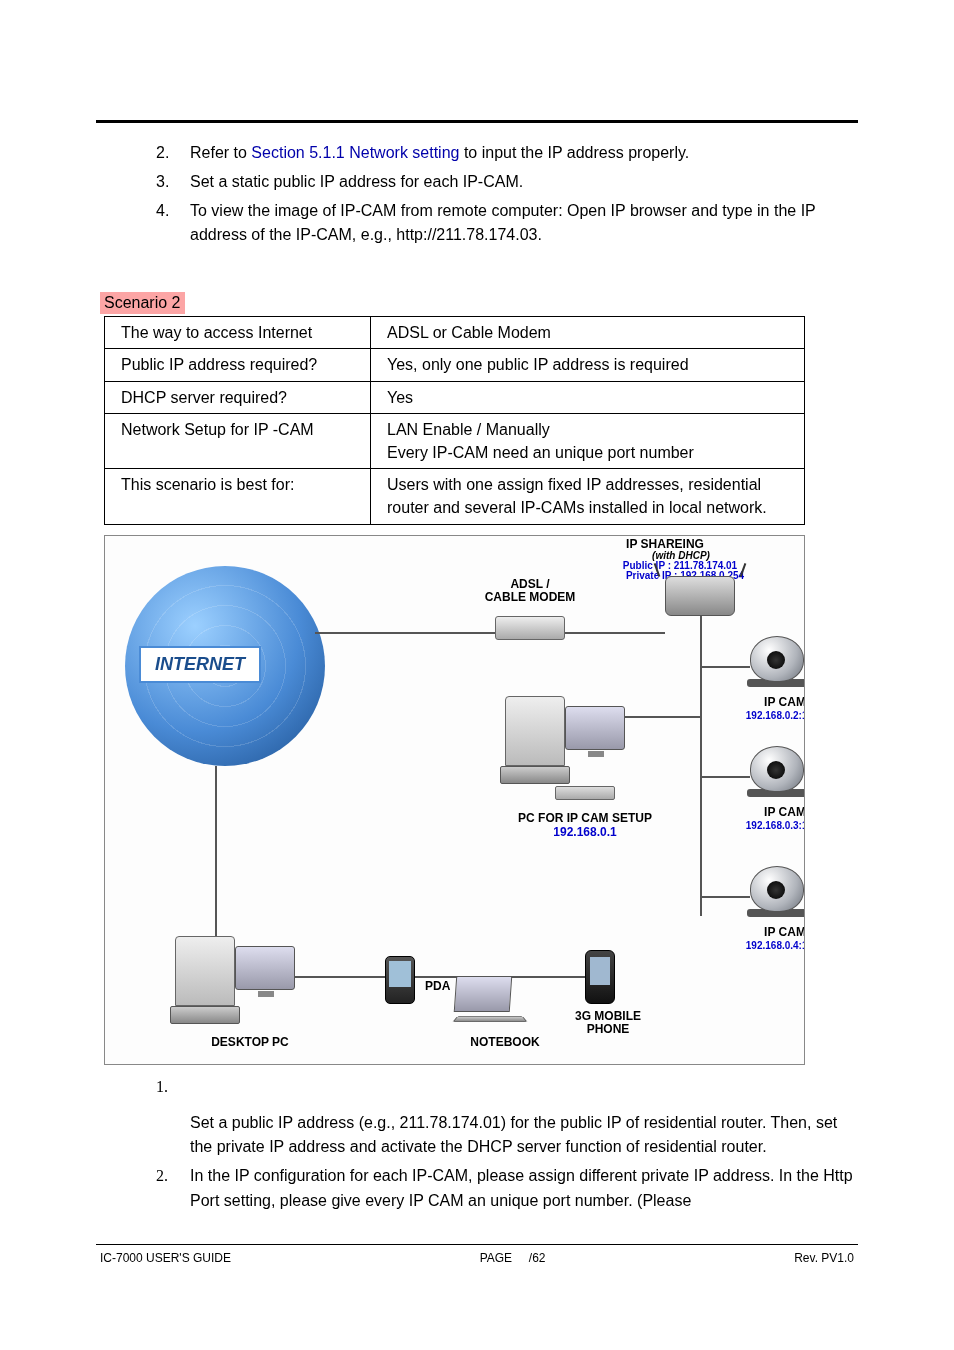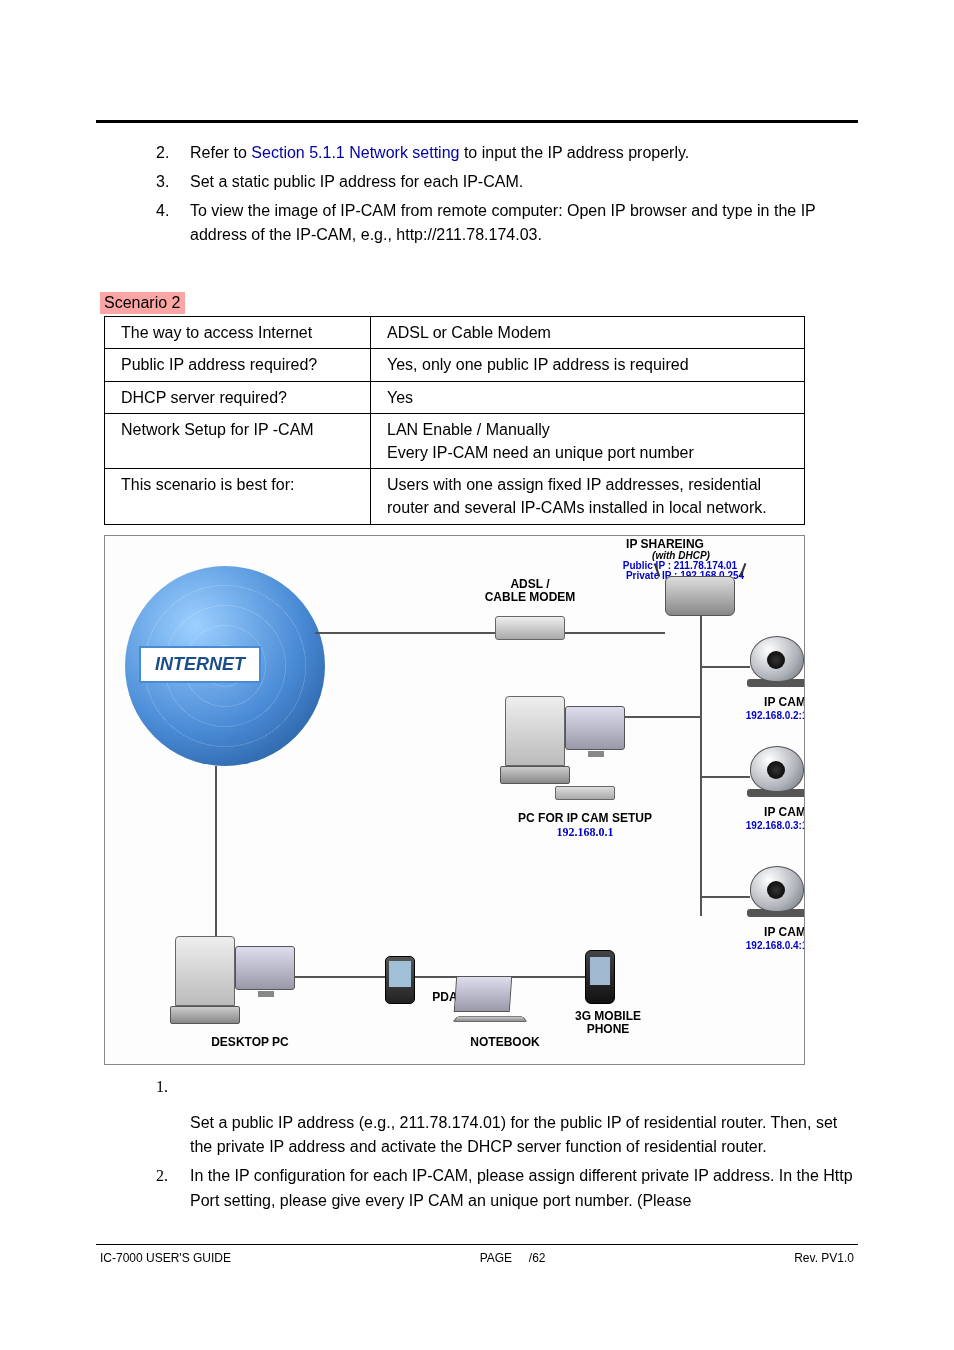--- a/index.html
+++ b/index.html
@@ -130,21 +130,21 @@
     <div class="dlabel small blue" style="left:480px; top:34px; width:200px;">Private IP : 192.168.0.254</div>
     <div class="router"></div>
 
     <div class="tower" style="left:400px; top:160px;">
       <div class="tower-body"></div>
         <div class="tower-base"></div>
     </div>
     <div class="monitor" style="left:460px; top:170px;"></div>
     <div class="kbd" style="left:450px; top:250px;"></div>
     <div class="dlabel" style="left:390px; top:276px; width:180px;">PC FOR IP CAM SETUP</div>
-    <div class="dlabel blue" style="left:390px; top:290px; width:180px;font-family:Liberation Serif, serif;">192.168.0.1</div>
+    <div class="dlabel blue" style="left:390px; top:290px; width:180px;">192.168.0.1</div>
 
     <div class="cam" style="left:645px; top:100px;">
         <div class="cam-body"></div>
         <div class="cam-base"></div>
       </div>
     <div class="dlabel" style="left:630px; top:160px; width:100px;">IP CAM</div>
     <div class="dlabel blue small" style="left:620px; top:174px; width:120px;">192.168.0.2:1025</div>
 
     <div class="cam" style="left:645px; top:210px;">
         <div class="cam-body"></div>
@@ -161,21 +161,21 @@
     <div class="dlabel blue small" style="left:620px; top:404px; width:120px;">192.168.0.4:1027</div>
 
     <div class="tower" style="left:70px; top:400px;">
       <div class="tower-body"></div>
         <div class="tower-base"></div>
     </div>
     <div class="monitor" style="left:130px; top:410px;"></div>
     <div class="dlabel" style="left:90px; top:500px; width:110px;">DESKTOP PC</div>
 
     <div class="pda" style="left:280px; top:420px;"></div>
-    <div class="dlabel" style="left:320px; top:455px; width:40px; text-align:center;">PDA</div>
+    <div class="dlabel" style="left:320px; top:444px; width:40px; text-align:left;">PDA</div>
 
     <div class="laptop" style="left:350px; top:440px;">
       <div class="laptop-screen"></div>
         <div class="laptop-base"></div>
     </div>
     <div class="dlabel" style="left:350px; top:500px; width:100px;">NOTEBOOK</div>
 
     <div class="phone" style="left:480px; top:414px;"></div>
     <div class="dlabel" style="left:458px; top:474px; width:90px; white-space:pre-line;">3G MOBILE
 PHONE</div>

